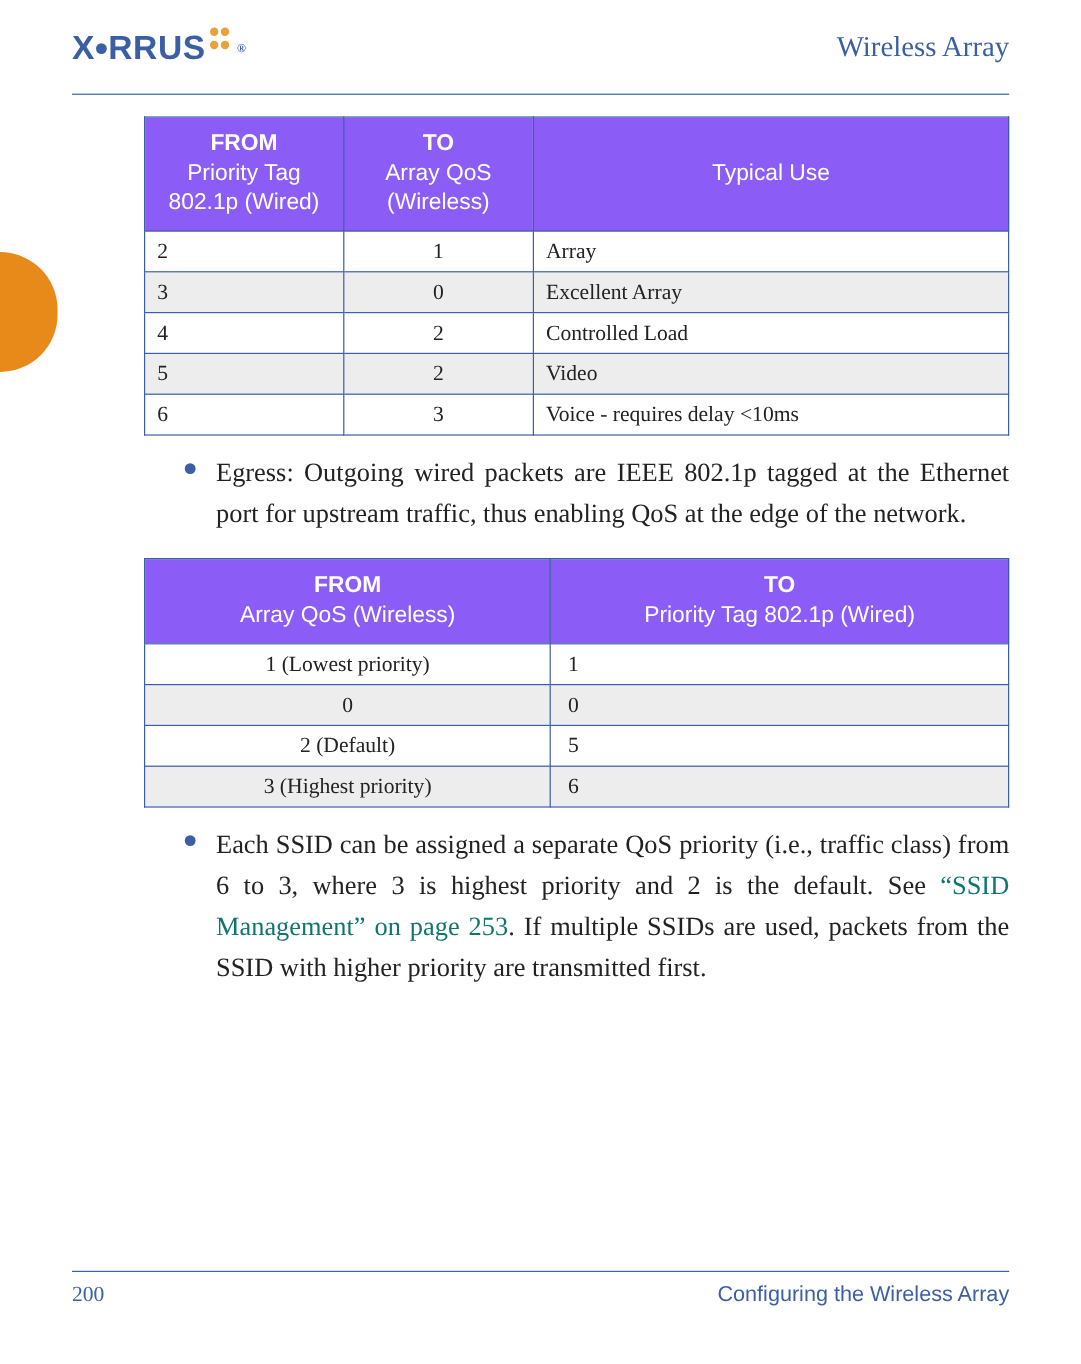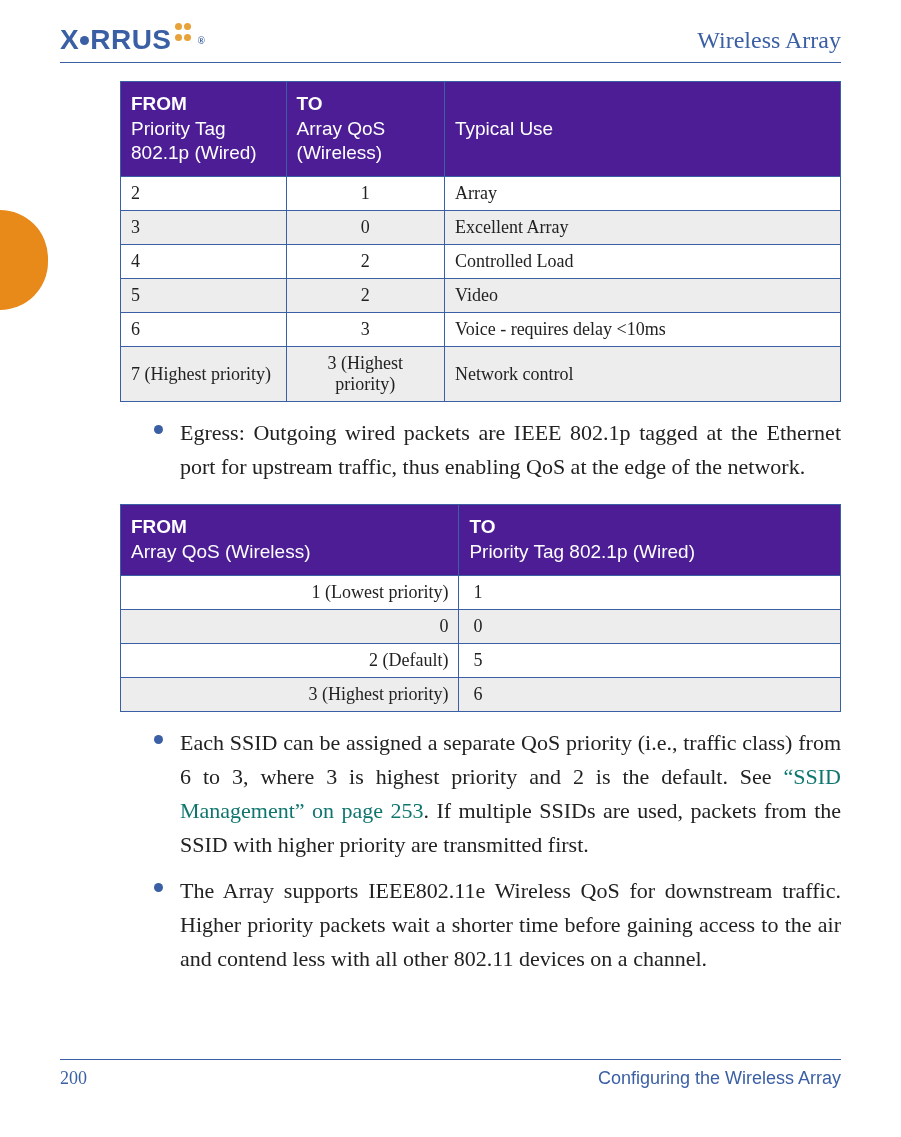--- a/index.html
+++ b/index.html
@@ -14,21 +14,21 @@
     .page {
       padding: 24px 60px 0 60px;
       min-height: 1117px;
       position: relative;
     }
     .hdr {
       display: flex;
       justify-content: space-between;
       align-items: center;
       border-bottom: 1.5px solid #3a5fa4;
-      padding-bottom: 6px;
+      padding-bottom: 22px;
       margin-bottom: 18px;
     }
     .logo-wrap { display: flex; align-items: center; }
     .logo-text {
       font-family: Arial, Helvetica, sans-serif;
       font-weight: 900;
       font-size: 28px;
       letter-spacing: 0.5px;
       color: #3a5fa4;
       display: inline-flex;
@@ -60,46 +60,46 @@
     }
     .content { margin-left: 60px; position: relative; z-index: 2; }
     table.qos {
       width: 100%;
       border-collapse: collapse;
       margin-bottom: 14px;
       background: #fff;
       font-size: 18px;
     }
     table.qos th {
-      background: #4c1d95;
+      background: #8b5cf6;
       color: #fff;
       font-family: Arial, Helvetica, sans-serif;
       font-weight: 400;
       font-size: 19px;
       padding: 10px 10px;
       border: 1.2px solid #3a5fa4;
-      text-align: left;
+      text-align: center;
       vertical-align: middle;
       line-height: 1.3;
     }
     table.qos th .th-line1 { font-weight: 700; display:block; }
     table.qos td {
       border: 1.2px solid #3a5fa4;
       padding: 6px 10px;
       font-size: 18px;
       color: #222;
       background: #fff;
     }
     table.qos td.c1 { width: 23%; }
     table.qos td.c2 { width: 22%; text-align: center; }
     table.qos td.c3 { text-align: left; }
     table.qos tr.shade td { background: #ededed; }
     table.qos.t1 td.c2 { text-align: center; }
     table.qos.t1 th.h3, table.qos.t2 th { vertical-align: middle; }
-    table.qos.t2 td.left { width: 47%; text-align: right; }
+    table.qos.t2 td.left { width: 47%; text-align: center; }
     table.qos.t2 td.right { text-align: left; padding-left: 14px; }
     ul.bul {
       list-style: none;
       margin: 10px 0 20px 30px;
       padding: 0;
     }
     ul.bul > li {
       position: relative;
       padding-left: 30px;
       font-size: 22px;
@@ -191,25 +191,20 @@
         <tr class="shade">
           <td class="c1">5</td>
           <td class="c2">2</td>
           <td class="c3">Video</td>
         </tr>
         <tr>
           <td class="c1">6</td>
           <td class="c2">3</td>
           <td class="c3">Voice - requires delay &lt;10ms</td>
         </tr>
-        <tr class="shade">
-          <td class="c1">7 (Highest priority)</td>
-          <td class="c2">3 (Highest priority)</td>
-          <td class="c3">Network control</td>
-        </tr>
       </tbody>
     </table>
 
     <ul class="bul">
       <li>Egress: Outgoing wired packets are IEEE 802.1p tagged at the Ethernet port for upstream traffic, thus enabling QoS at the edge of the network.</li>
     </ul>
 
     <table class="qos t2">
       <thead>
         <tr>
@@ -241,21 +236,20 @@
           <td class="right">6</td>
         </tr>
       </tbody>
     </table>
 
 
     <ul class="bul">
       <li>
         <span>Each SSID can be assigned a separate QoS priority (i.e., traffic class) from 6 to 3, where 3 is highest priority and 2 is the default. See </span><span class="link">“SSID Management” on page 253</span><span>. If multiple SSIDs are used, packets from the SSID with higher priority are transmitted first.</span>
       </li>
-      <li>The Array supports IEEE802.11e Wireless QoS for downstream traffic. Higher priority packets wait a shorter time before gaining access to the air and contend less with all other 802.11 devices on a channel.</li>
     </ul>
   </div>
 
   <div class="ftr">
     <span class="pnum">200</span>
     <span class="ftitle">Configuring the Wireless Array</span>
   </div>
 </div>
 
 </body></html>

